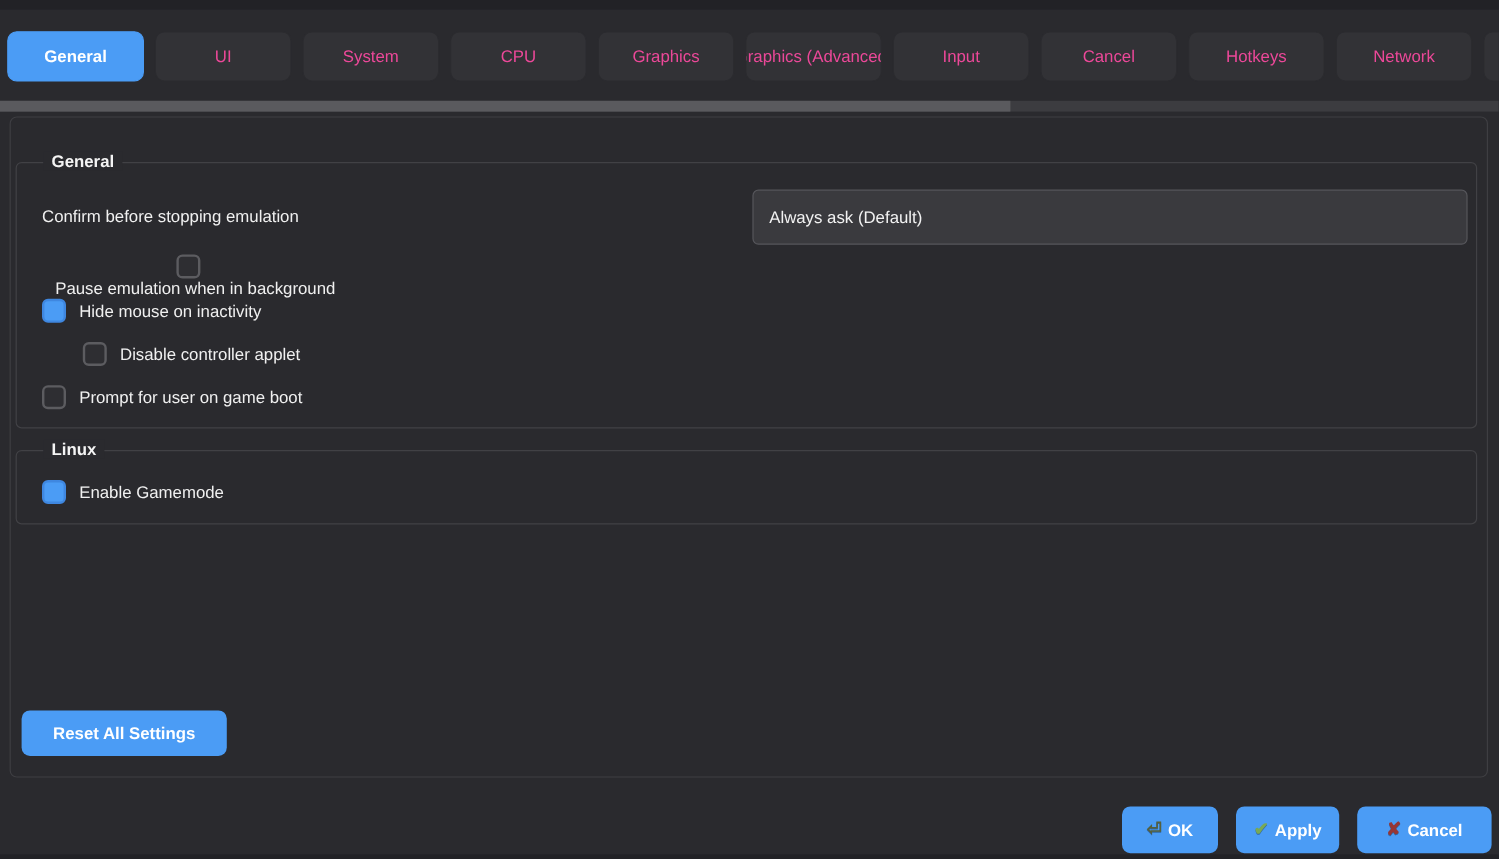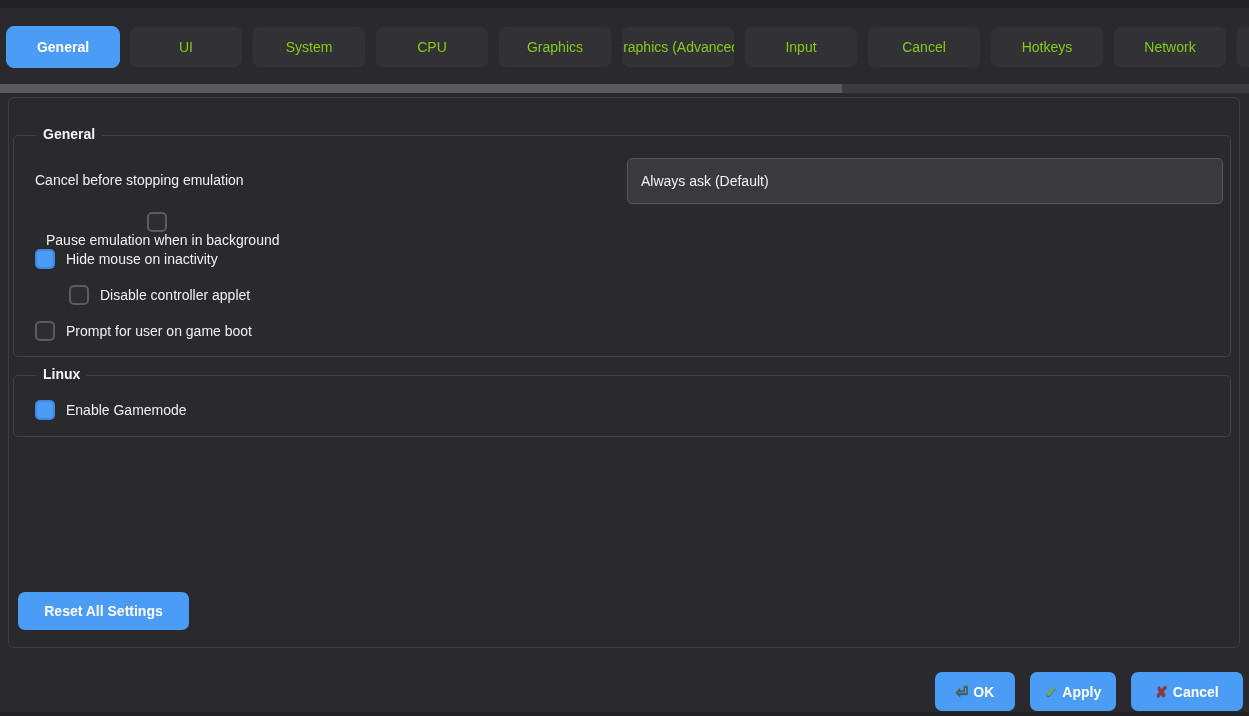--- a/index.html
+++ b/index.html
@@ -11,21 +11,21 @@
   }
   .strip-top{position:absolute;left:0;top:0;width:1249px;height:8px;background:#222226;}
   .strip-bottom{position:absolute;left:0;top:712px;width:1249px;height:4px;background:#222226;}
 
   
   .tabbar{position:absolute;left:6px;top:26px;display:flex;gap:9px;}
   .tab{
     width:114px;height:42px;flex:0 0 114px;
     background:#323236;border:1px solid #2b2b2f;border-radius:8px;
     display:flex;align-items:center;justify-content:center;
-    color:#84cc16;overflow:hidden;white-space:nowrap;cursor:default;
+    color:#ec4899;overflow:hidden;white-space:nowrap;cursor:default;
     box-sizing:border-box;
   }
   .tab.selected{background:#4b9cf5;border-color:#4b9cf5;color:#ffffff;font-weight:bold;}
 
   
   .hscroll{position:absolute;left:0;top:84px;width:1249px;height:9px;background:#3c3c40;}
   .hscroll .thumb{position:absolute;left:0;top:0;width:842px;height:9px;background:#5a5a5e;}
 
   
   .tabpane{
@@ -101,21 +101,21 @@
 
 <div class="hscroll">
   <div class="thumb"></div>
 </div>
 
 <div class="tabpane">
 
   <div class="groupbox gb-general">
     <div class="legend">General</div>
 
-    <div class="row-label" style="top:36px;">Cancel before stopping emulation</div>
+    <div class="row-label" style="top:36px;">Confirm before stopping emulation</div>
     <div class="combobox">Always ask (Default)</div>
 
     <div class="checkrow" style="top:76px;flex-direction:column;">
       <div class="checkbox"></div>
       <span class="cb-label">Pause emulation when in background</span>
     </div>
     <div class="checkrow" style="top:112px;">
       <div class="checkbox checked"></div>
       <span class="cb-label">Hide mouse on inactivity</span>
     </div>

